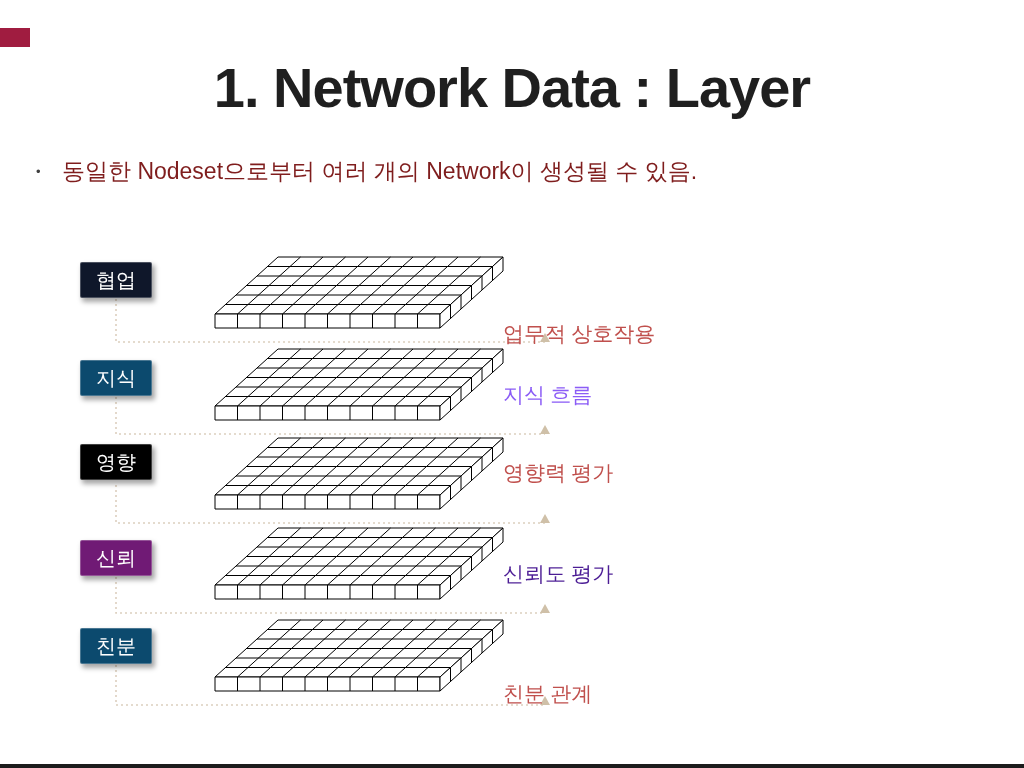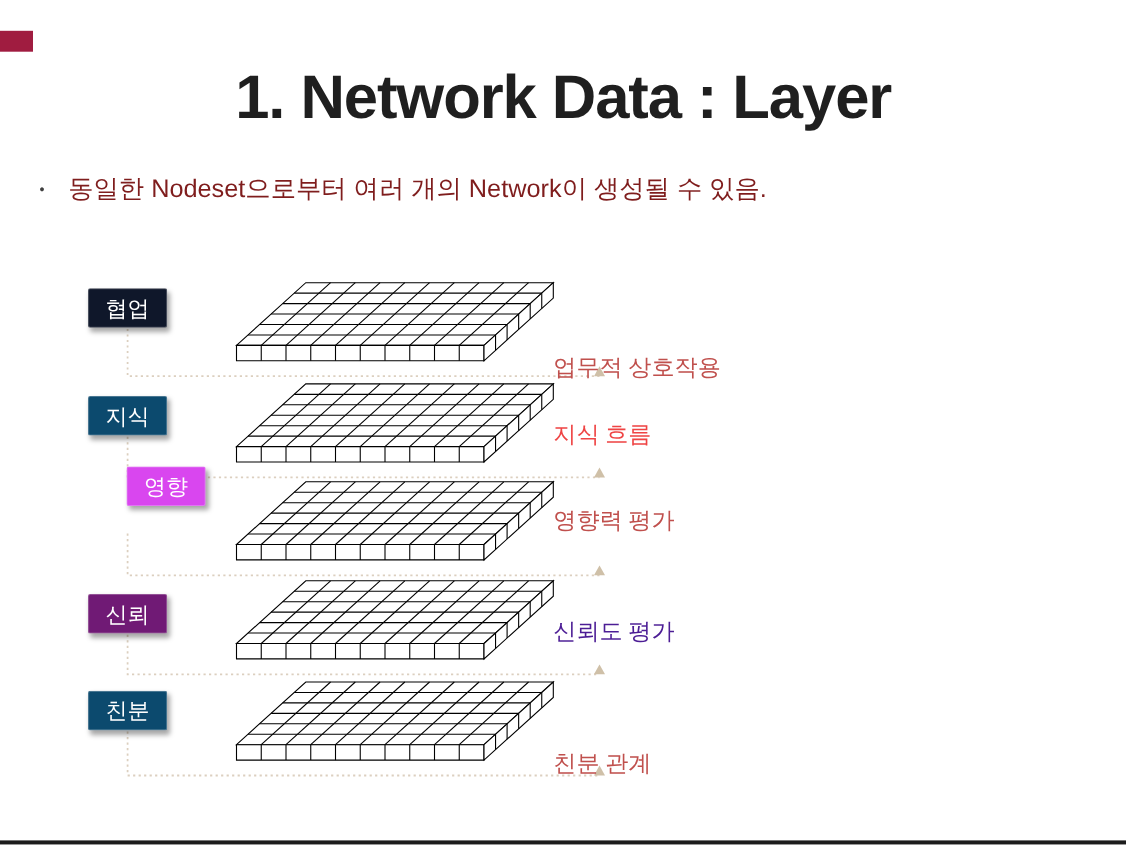--- a/index.html
+++ b/index.html
@@ -196,22 +196,22 @@
       <line x1="471.5" y1="648.5" x2="471.5" y2="662.5" stroke="#000000" stroke-width="1"></line>
       <line x1="257" y1="639" x2="482" y2="639" stroke="#000000" stroke-width="1"></line>
       <line x1="482" y1="639" x2="482" y2="653" stroke="#000000" stroke-width="1"></line>
       <line x1="267.5" y1="629.5" x2="492.5" y2="629.5" stroke="#000000" stroke-width="1"></line>
       <line x1="492.5" y1="629.5" x2="492.5" y2="643.5" stroke="#000000" stroke-width="1"></line>
     </svg>
   <div id="layer-rows">
       <div class="layer-box" style="top: 262px; background: #0f172a;">협업</div>
       <div class="layer-caption" style="top: 288px; color: rgb(192, 80, 77); margin-top: 32px;">업무적 상호작용</div>
       <div class="layer-box" style="top: 360px; background: #0c4a6e;">지식</div>
-      <div class="layer-caption" style="top: 381px; color: #ef4444;">지식 흐름</div>
-      <div class="layer-box" style="top: 424px; background: #d946ef; margin-left: 35px;">영향</div>
+      <div class="layer-caption" style="top: 381px; color: #8b5cf6;">지식 흐름</div>
+      <div class="layer-box" style="top: 444px; background: #000000;">영향</div>
       <div class="layer-caption" style="top: 459px; color: rgb(192, 80, 77);">영향력 평가</div>
       <div class="layer-box" style="top: 540px; background: #701a75;">신뢰</div>
       <div class="layer-caption" style="top: 560px; color: #4c1d95;">신뢰도 평가</div>
       <div class="layer-box" style="top: 628px; background: #0c4a6e;">친분</div>
       <div class="layer-caption" style="top: 680px; color: rgb(192, 80, 77);">친분 관계</div>
     </div>
   <div class="bottom-bar"></div>
 </div>
 
 </body></html>

